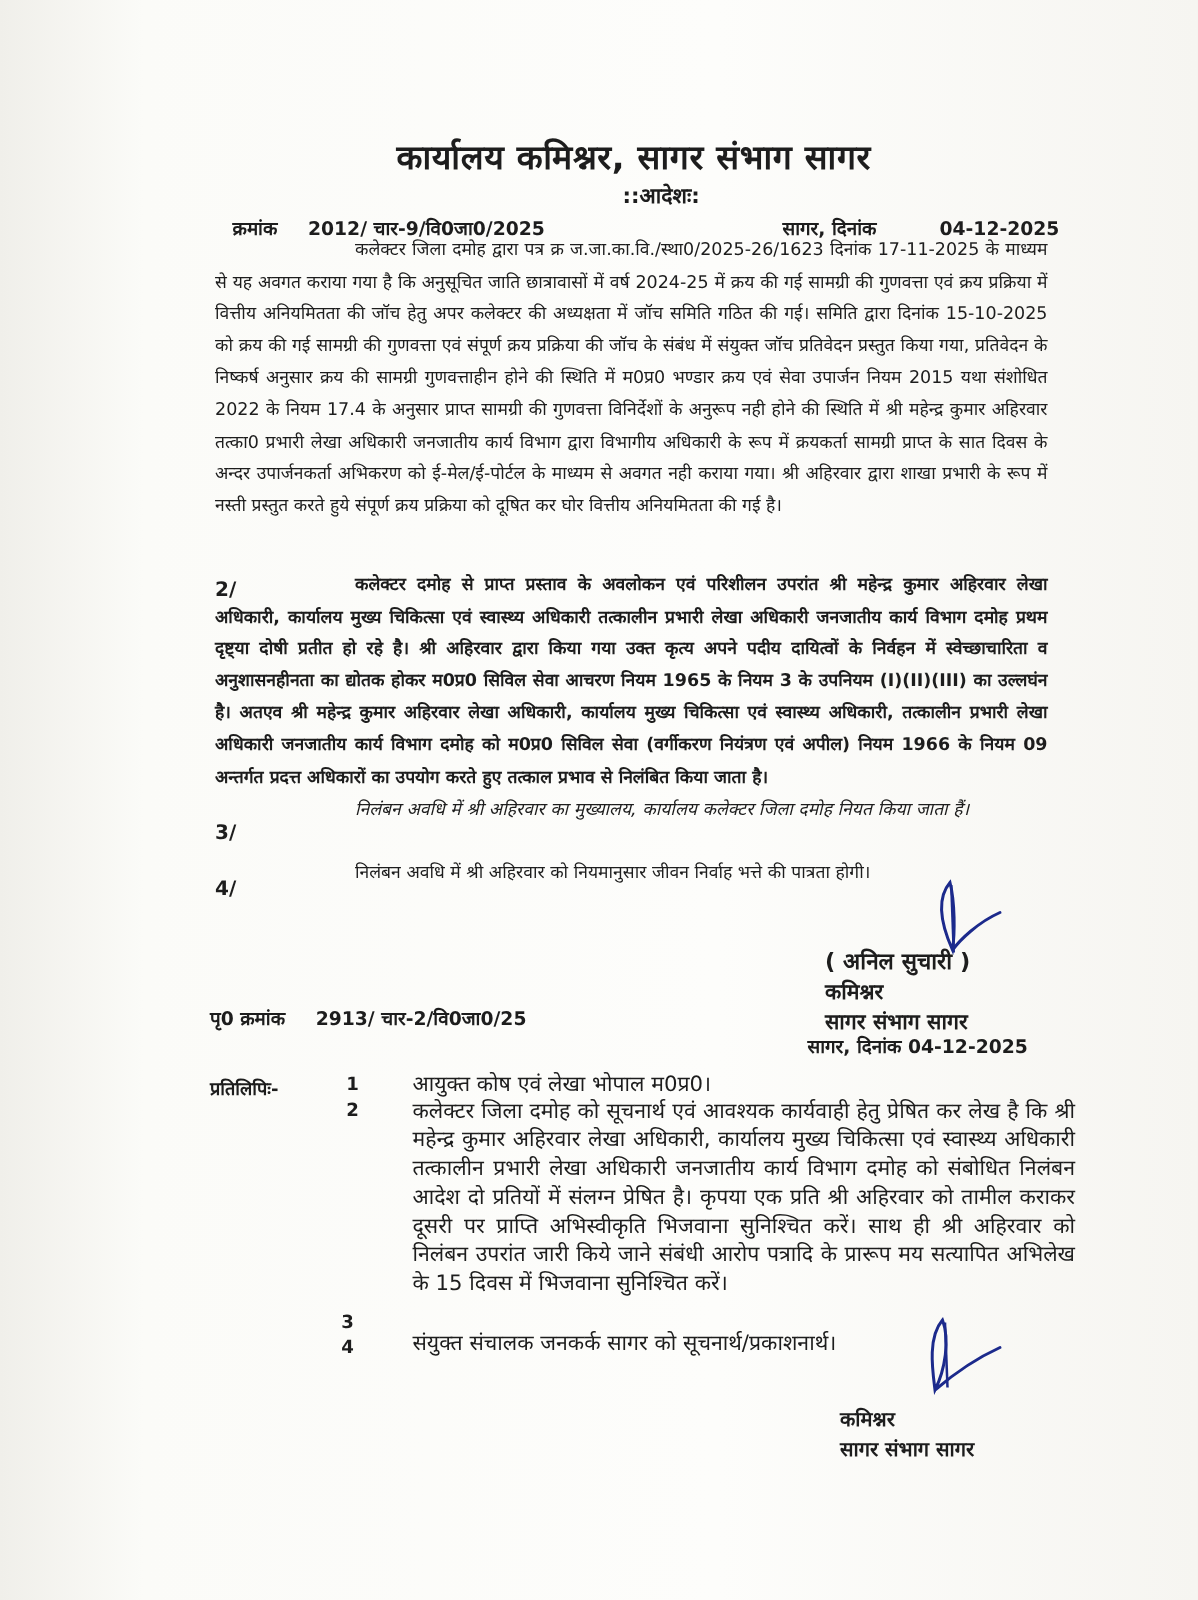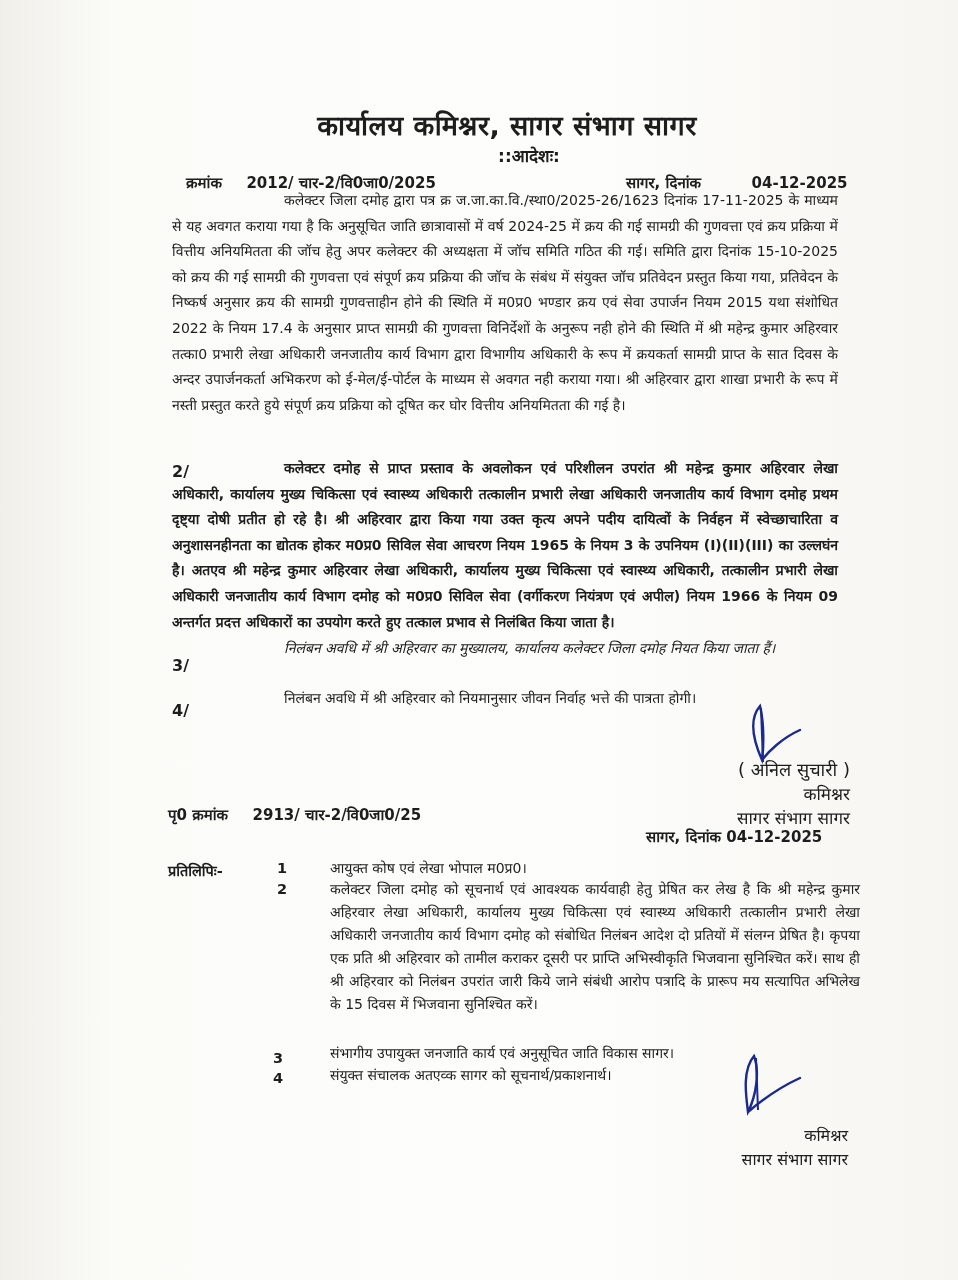--- a/index.html
+++ b/index.html
@@ -26,38 +26,38 @@
     padding-left: 100px; box-sizing: border-box;
   }
   .ref-line { top: 172px; font-size: 15px; font-weight: bold; }
   .para {
     position: absolute; left: 172px; width: 666px;
     font-size: 14px; line-height: 25.6px; text-align: justify;
     text-align-last: left;
   }
   .para .indent { display: inline-block; width: 112px; }
   .pnum { position: absolute; font-size: 16px; font-weight: bold; }
-  .sig-block { position: absolute; text-align: right; font-weight: normal; font-size: 17px; line-height: 24px; }
+  .sig-block { position: absolute; text-align: left; font-weight: bold; font-size: 17px; line-height: 24px; }
   .cc-label { font-size: 14.5px; font-weight: bold; }
   .cc-num { position: absolute; font-size: 14.5px; font-weight: bold; }
-  .cc-text { position: absolute; left: 330px; width: 530px; font-size: 14px; line-height: 23px; text-align: justify; text-align-last: left; }
+  .cc-text { position: absolute; left: 330px; width: 530px; font-size: 17px; line-height: 23px; text-align: justify; text-align-last: left; }
   .signature { position: absolute; }
 </style>
 </head>
 <body>
 
 <div class="page">
 
   <div class="abs title">कार्यालय कमिश्नर, सागर संभाग सागर</div>
   <div class="abs subtitle">::आदेशः:</div>
 
   <div class="abs ref-line" style="left:186px;">
     <span>क्रमांक</span>
     <span style="display:inline-block;width:14px"></span>
-    <span>2012/ चार-2/वि0जा0/2025</span>
+    <span>2012/ चार-9/वि0जा0/2025</span>
   </div>
   <div class="abs ref-line" style="left:626px;">
     <span>सागर, दिनांक</span>
     <span style="display:inline-block;width:40px"></span>
     <span>04-12-2025</span>
   </div>
 
   <div class="para" style="top:188px;">
     <span class="indent"></span><span>कलेक्टर जिला दमोह द्वारा पत्र क्र ज.जा.का.वि./स्था0/2025-26/1623 दिनांक 17-11-2025 के माध्यम से यह अवगत कराया गया है कि अनुसूचित जाति छात्रावासों में वर्ष 2024-25 में क्रय की गई सामग्री की गुणवत्ता एवं क्रय प्रक्रिया में वित्तीय अनियमितता की जॉच हेतु अपर कलेक्टर की अध्यक्षता में जॉच समिति गठित की गई। समिति द्वारा दिनांक 15-10-2025 को क्रय की गई सामग्री की गुणवत्ता एवं संपूर्ण क्रय प्रक्रिया की जॉच के संबंध में संयुक्त जॉच प्रतिवेदन प्रस्तुत किया गया, प्रतिवेदन के निष्कर्ष अनुसार क्रय की सामग्री गुणवत्ताहीन होने की स्थिति में म0प्र0 भण्डार क्रय एवं सेवा उपार्जन नियम 2015 यथा संशोधित 2022 के नियम 17.4 के अनुसार प्राप्त सामग्री की गुणवत्ता विनिर्देशों के अनुरूप नही होने की स्थिति में श्री महेन्द्र कुमार अहिरवार तत्का0 प्रभारी लेखा अधिकारी जनजातीय कार्य विभाग द्वारा विभागीय अधिकारी के रूप में क्रयकर्ता सामग्री प्राप्त के सात दिवस के अन्दर उपार्जनकर्ता अभिकरण को ई-मेल/ई-पोर्टल के माध्यम से अवगत नही कराया गया। श्री अहिरवार द्वारा शाखा प्रभारी के रूप में नस्ती प्रस्तुत करते हुये संपूर्ण क्रय प्रक्रिया को दूषित कर घोर वित्तीय अनियमितता की गई है।</span>
   </div>
@@ -97,24 +97,23 @@
 
   <div class="abs cc-label" style="left:168px; top:860px;">प्रतिलिपिः-</div>
 
   <div class="cc-num" style="left:277px; top:860px;">1</div>
   <div class="cc-text" style="top:857px;">आयुक्त कोष एवं लेखा भोपाल म0प्र0।</div>
 
   <div class="cc-num" style="left:277px; top:881px;">2</div>
   <div class="cc-text" style="top:878px;">कलेक्टर जिला दमोह को सूचनार्थ एवं आवश्यक कार्यवाही हेतु प्रेषित कर लेख है कि श्री महेन्द्र कुमार अहिरवार लेखा अधिकारी, कार्यालय मुख्य चिकित्सा एवं स्वास्थ्य अधिकारी तत्कालीन प्रभारी लेखा अधिकारी जनजातीय कार्य विभाग दमोह को संबोधित निलंबन आदेश दो प्रतियों में संलग्न प्रेषित है। कृपया एक प्रति श्री अहिरवार को तामील कराकर दूसरी पर प्राप्ति अभिस्वीकृति भिजवाना सुनिश्चित करें। साथ ही श्री अहिरवार को निलंबन उपरांत जारी किये जाने संबंधी आरोप पत्रादि के प्रारूप मय सत्यापित अभिलेख के 15 दिवस में भिजवाना सुनिश्चित करें।</div>
 
   <div class="cc-num" style="left:273px; top:1050px;">3</div>
-  <div class="cc-text" style="top:1042px;">संभागीय उपायुक्त जनजाति कार्य एवं अनुसूचित जाति विकास सागर।</div>
 
   <div class="cc-num" style="left:273px; top:1070px;">4</div>
-  <div class="cc-text" style="top:1064px;">संयुक्त संचालक अतएव्क सागर को सूचनार्थ/प्रकाशनार्थ।</div>
+  <div class="cc-text" style="top:1064px;">संयुक्त संचालक जनकर्क सागर को सूचनार्थ/प्रकाशनार्थ।</div>
 
   <svg class="signature" style="left:736px; top:1052px;" width="70" height="70" viewBox="0 0 70 70">
     <path d="M18 4 C6 18, 10 44, 12 60 C20 44, 24 20, 18 4 Z M12 60 C26 48, 42 36, 64 26" fill="none" stroke="#1c2a8c" stroke-width="2.4" stroke-linecap="round"></path>
     <path d="M20 6 L22 58" fill="none" stroke="#1c2a8c" stroke-width="2"></path>
   </svg>
 
   <div class="sig-block" style="left:672px; top:1124px; width:176px; font-size:16px;">
     <div>कमिश्नर</div>
     <div>सागर संभाग सागर</div>
   </div>

